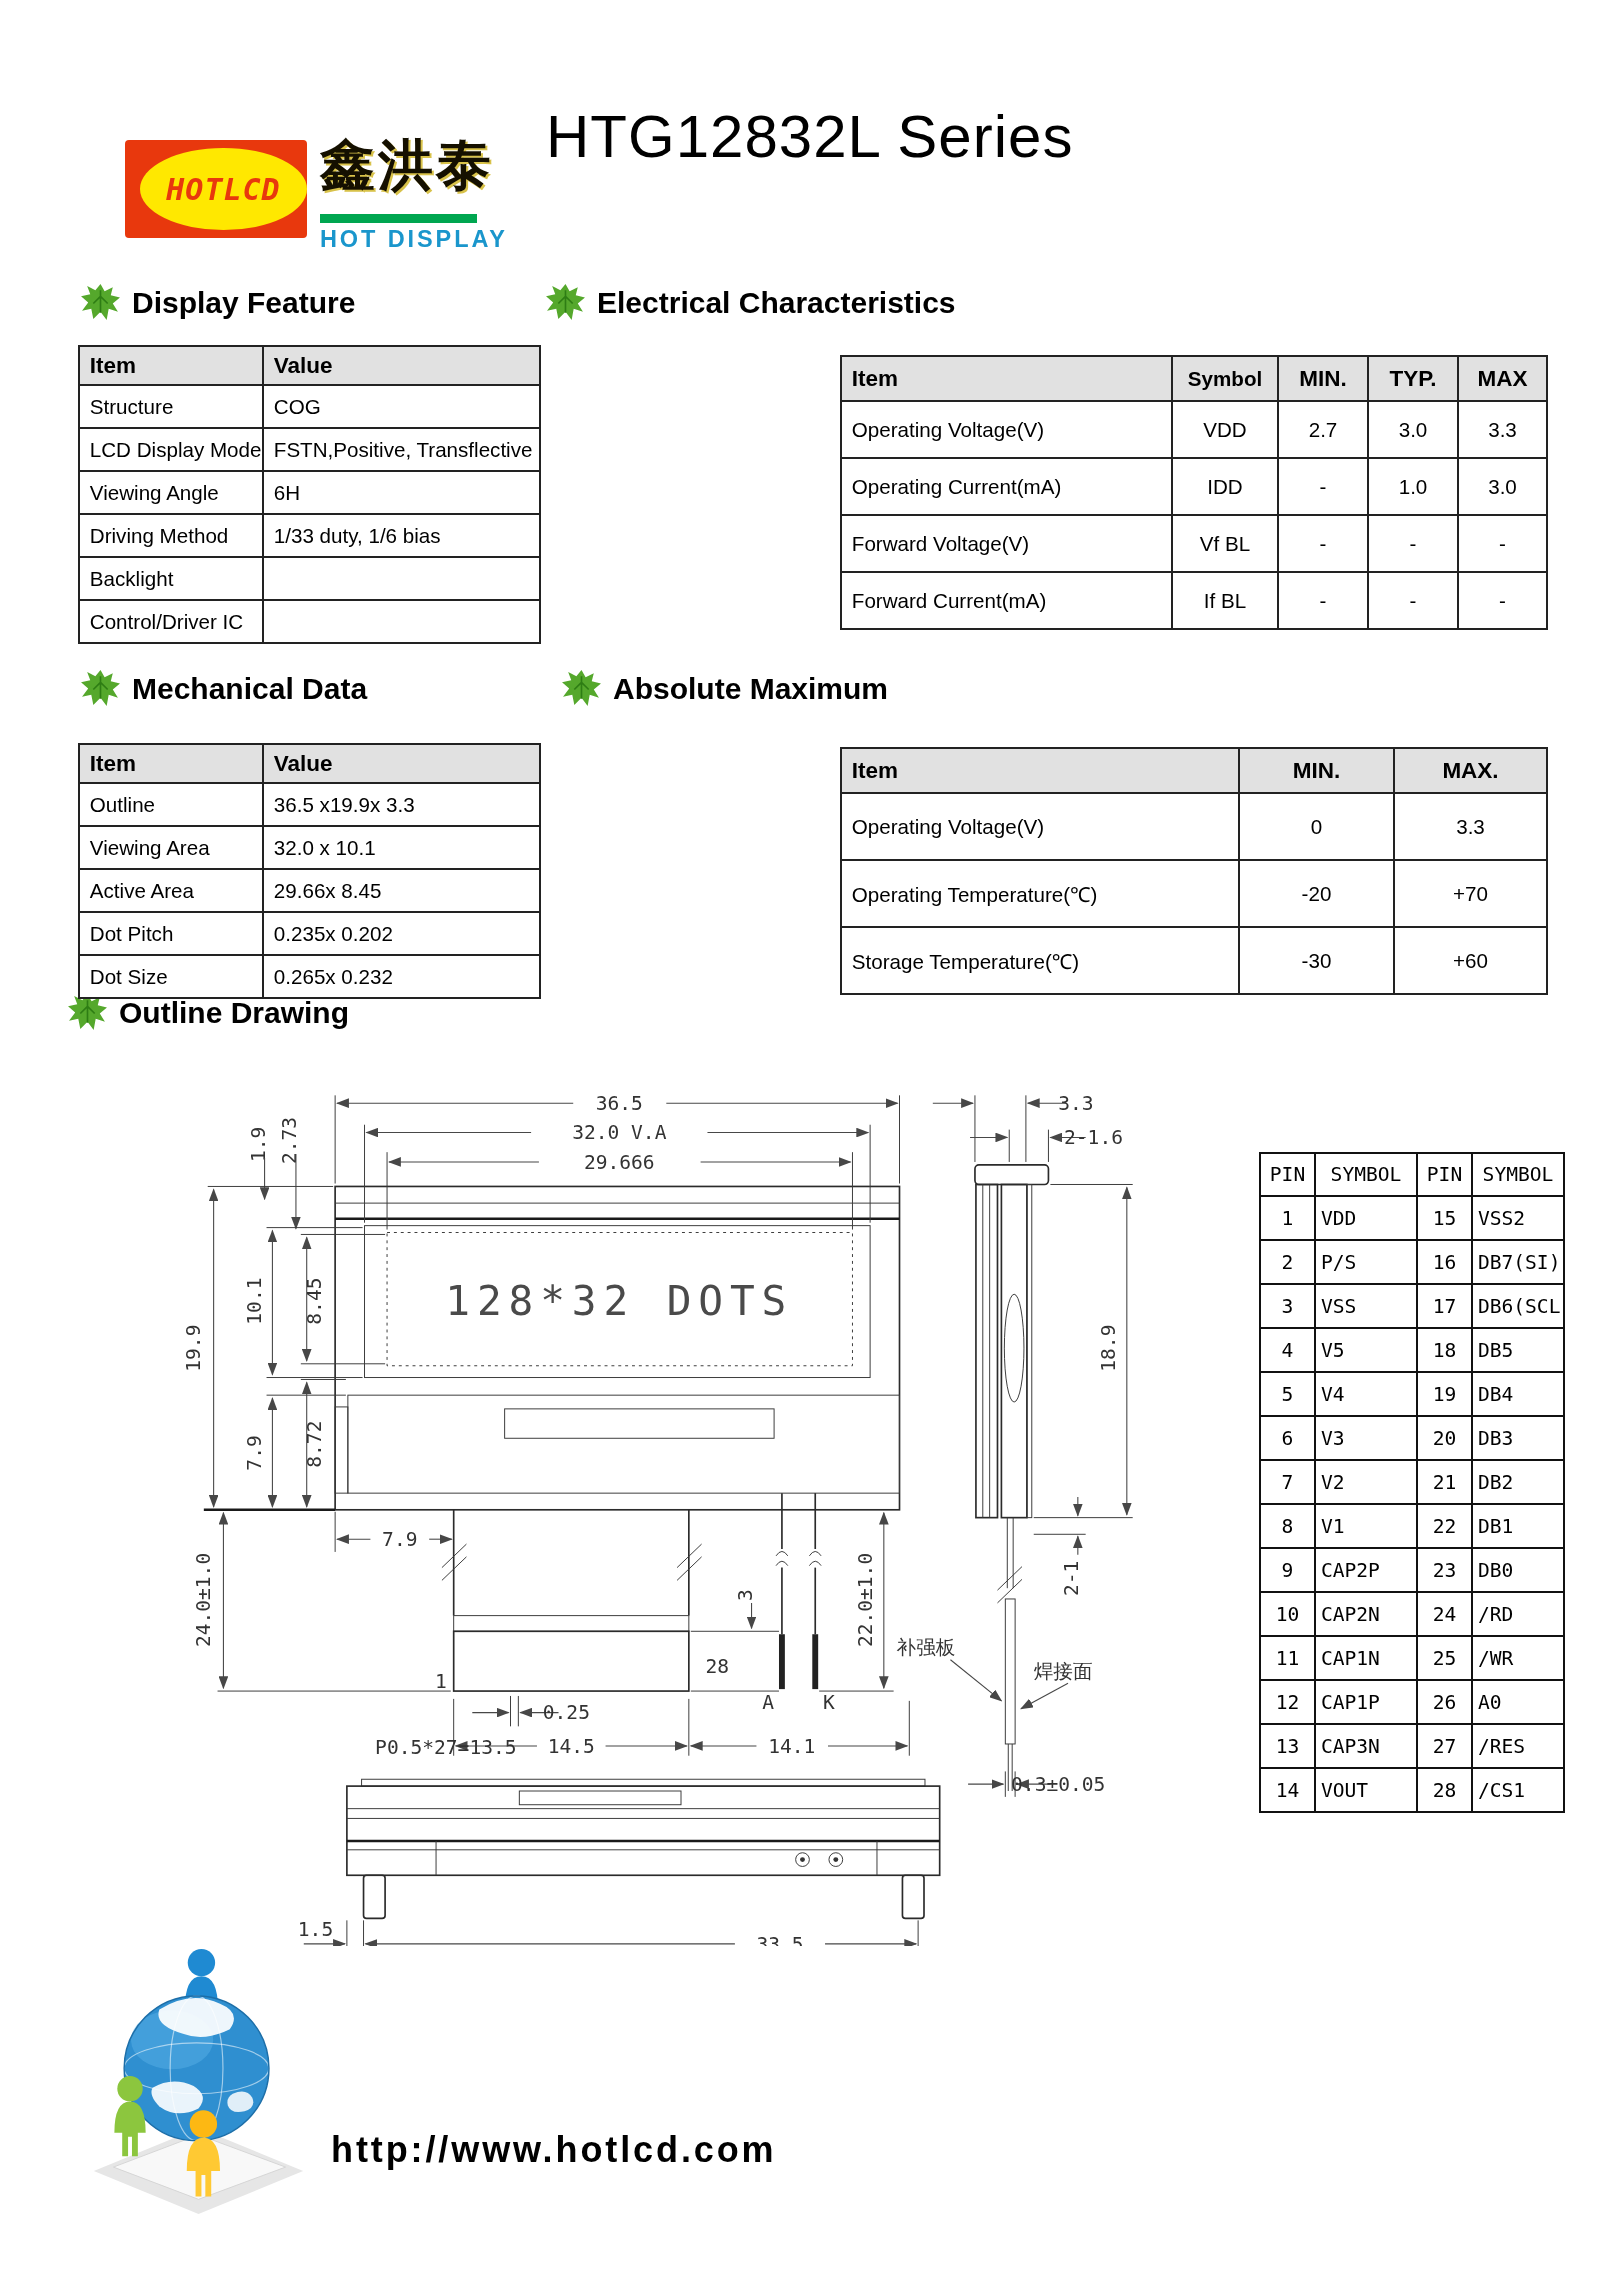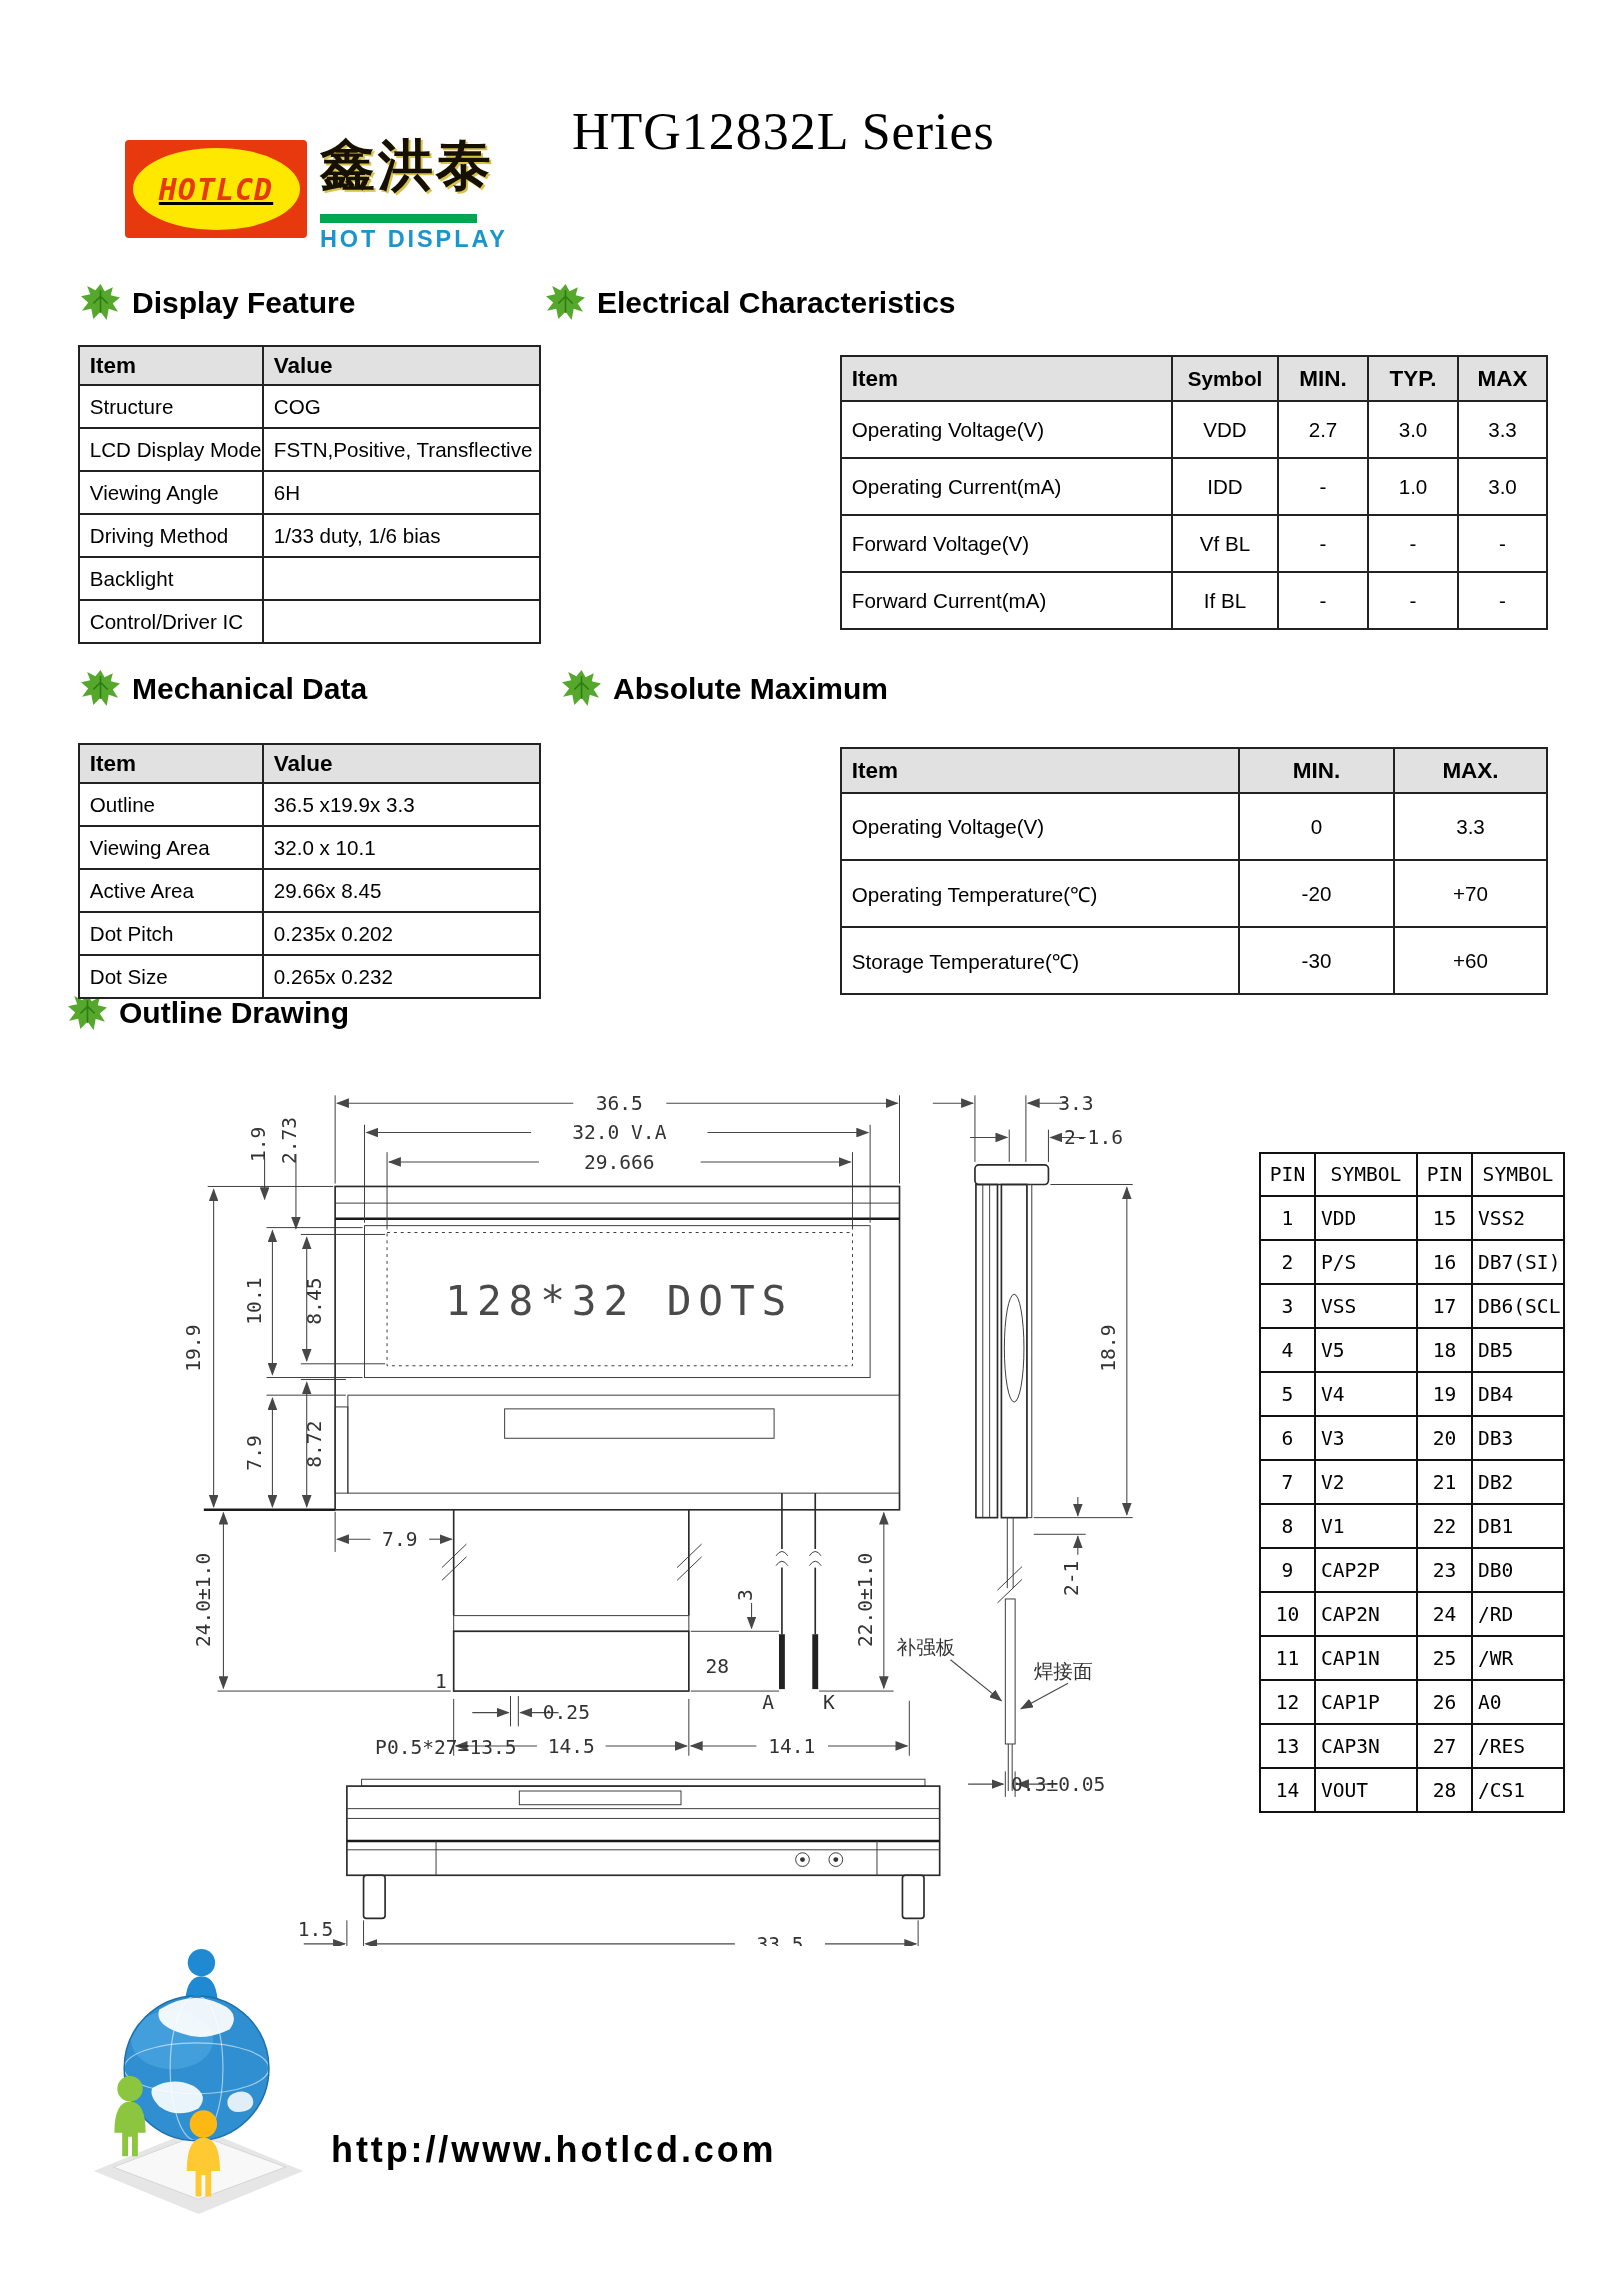--- a/index.html
+++ b/index.html
@@ -1,31 +1,31 @@
 <!DOCTYPE html>
 <html><head>
 <meta charset="utf-8">
 <style>
   html,body{margin:0;padding:0;}
   body{width:1620px;height:2292px;position:relative;background:#fff;overflow:hidden;
        font-family:"Liberation Sans",sans-serif;color:#000;}
 
   
   .logo-box{position:absolute;left:125px;top:140px;width:182px;height:98px;background:#e8380d;
-            border-radius:3.9px;display:flex;align-items:center;justify-content:center;text-decoration:underline;}
+            border-radius:3.9px;display:flex;align-items:center;justify-content:flex-end;}
   .logo-oval{width:167px;height:82px;background:#ffe800;border-radius:50%;
              display:flex;align-items:center;justify-content:center;}
   .logo-oval span{color:#e8380d;font-family:"DejaVu Sans Mono",monospace;font-weight:bold;
                   font-style:italic;font-size:30px;letter-spacing:1px;}
   .logo-cn{position:absolute;left:320px;top:129px;font-size:55px;font-weight:bold;color:#151000;
            letter-spacing:2.9px;font-family:"DejaVu Sans",sans-serif;text-shadow:2px 2px 0 #d8c24a;}
   .logo-bar{position:absolute;left:320px;top:214px;width:157px;height:8.8px;background:#00a650;}
   .logo-sub{position:absolute;left:320px;top:226px;color:#1a96cc;font-size:23.5px;font-weight:bold;
             letter-spacing:2.9px;}
-  .page-title{position:absolute;left:572px;top:102px;font-size:52px;letter-spacing:1px;color:#000;font-family:Liberation Serif, serif;}
+  .page-title{position:absolute;left:546px;top:102px;font-size:60px;letter-spacing:1px;color:#000;}
 
   
   .section-head{position:absolute;display:flex;align-items:center;gap:11px;}
   .section-head .t{font-size:30px;font-weight:bold;}
   .leaf-icon{width:41px;height:41px;flex:0 0 41px;}
   .h-df{left:80px;top:282px;}  .h-ec{left:545px;top:282px;}
   .h-md{left:80px;top:668px;align-items:center;}  .h-am{left:561px;top:668px;}
   .h-od{left:67px;top:992px;}
 
   

